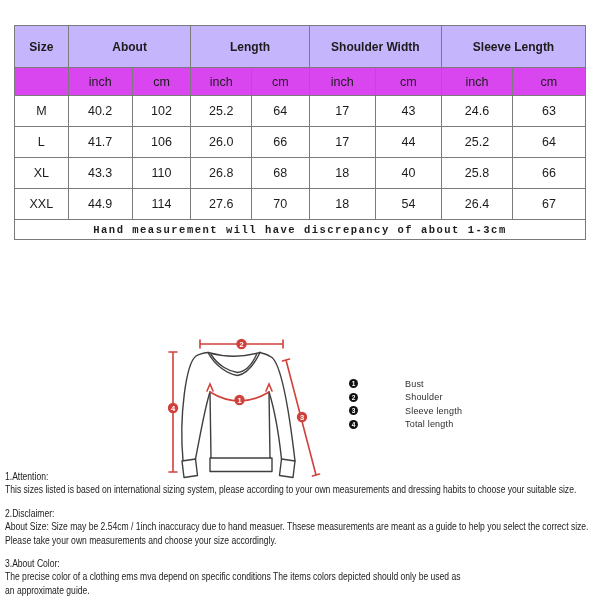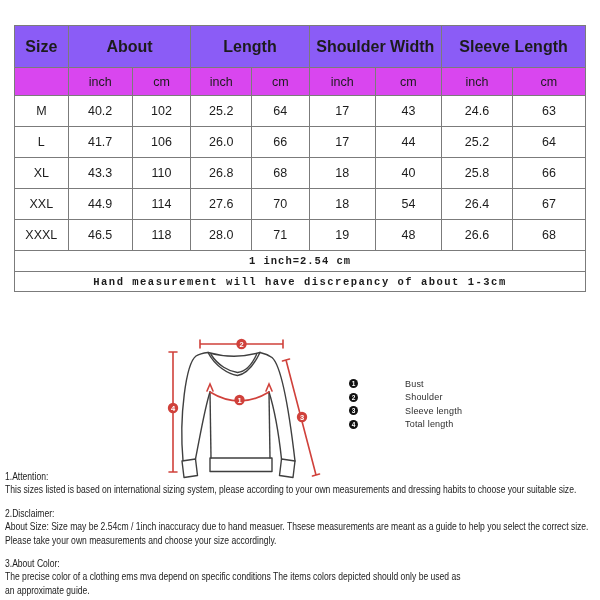--- a/index.html
+++ b/index.html
@@ -1,21 +1,21 @@
 <!DOCTYPE html>
 <html><head>
 <meta charset="utf-8">
 <style>
   html,body{margin:0;padding:0;}
   body{width:600px;height:600px;background:#ffffff;font-family:"Liberation Sans",sans-serif;position:relative;overflow:hidden;}
 
   
   .size-table{position:absolute;left:14px;top:25px;width:572px;border-collapse:collapse;table-layout:fixed;}
   .size-table td,.size-table th{border:1px solid #7b7b7b;text-align:center;vertical-align:middle;color:#1c1c1c;padding:0;overflow:hidden;white-space:nowrap;}
-  .size-table tr.hdr th{background:#8b5cf6;font-size:16px;font-weight:bold;height:41px;}
+  .size-table tr.hdr th{background:#c4b5fd;font-size:12px;font-weight:bold;height:41px;}
   .size-table tr.sub td{background:#d946ef;font-size:12.5px;font-weight:normal;height:27px;}
   .size-table tr.data td{background:#ffffff;font-size:12.5px;height:30px;}
   .size-table tr.note td{background:#ffffff;font-family:"Liberation Mono",monospace;font-weight:bold;}
   .size-table tr.note1 td{height:20px;font-size:10.5px;letter-spacing:1px;}
   .size-table tr.note2 td{height:19px;font-size:10.5px;letter-spacing:1.5px;}
 
   
   .diagram-svg{position:absolute;left:139px;top:330px;}
 
   .legend{position:absolute;left:349px;top:377px;}
@@ -100,34 +100,20 @@
     <td>XXL</td>
     <td>44.9</td>
     <td>114</td>
     <td>27.6</td>
     <td>70</td>
     <td>18</td>
     <td>54</td>
     <td>26.4</td>
     <td>67</td>
   </tr>
-  <tr class="data">
-    <td>XXXL</td>
-    <td>46.5</td>
-    <td>118</td>
-    <td>28.0</td>
-    <td>71</td>
-    <td>19</td>
-    <td>48</td>
-    <td>26.6</td>
-    <td>68</td>
-  </tr>
-  <tr class="note note1">
-    <td colspan="9">1 inch=2.54 cm</td>
-  </tr>
   <tr class="note note2">
     <td colspan="9">Hand measurement will have discrepancy of about 1-3cm</td>
   </tr>
 </tbody>
   </table>
 
 <svg class="diagram-svg" width="212" height="160" viewBox="0 0 212 160">
 
   <g fill="none" stroke="#3f3f3f" stroke-width="1.4" stroke-linecap="round" stroke-linejoin="round">
 

